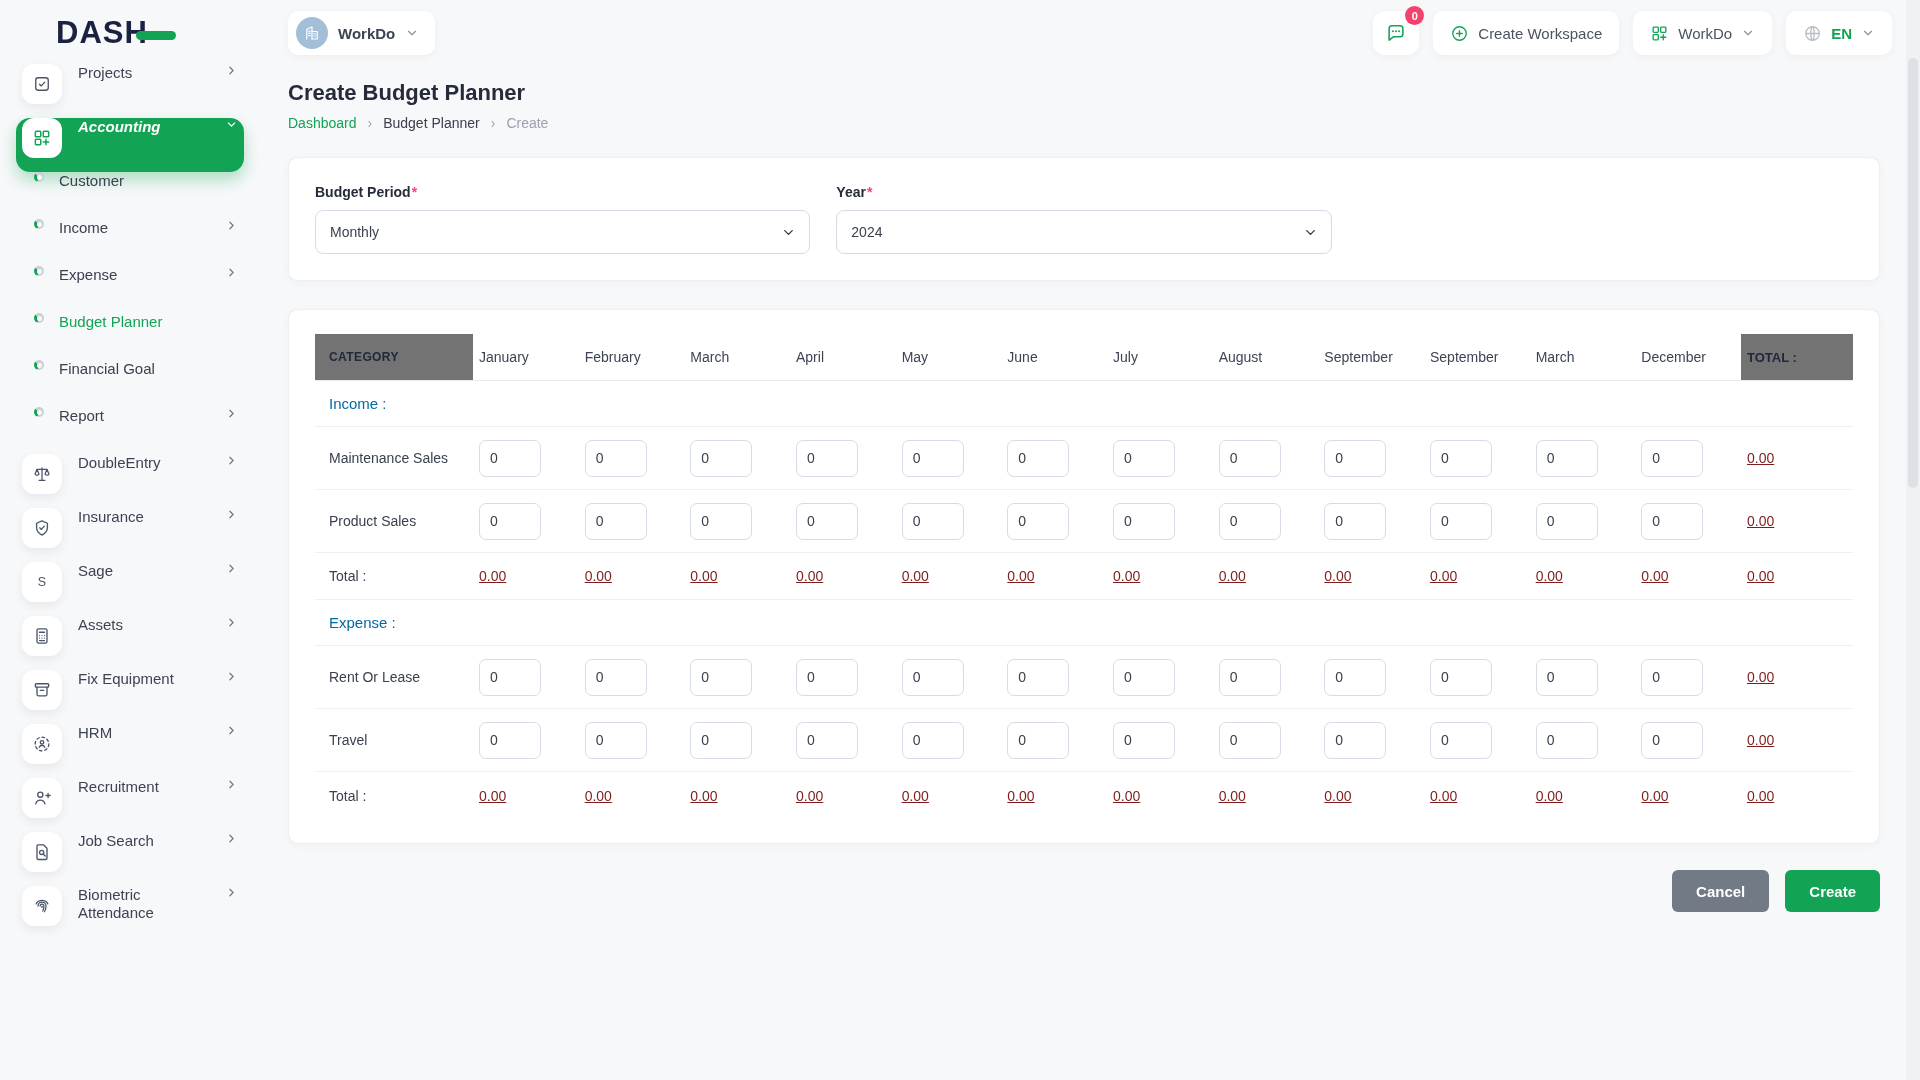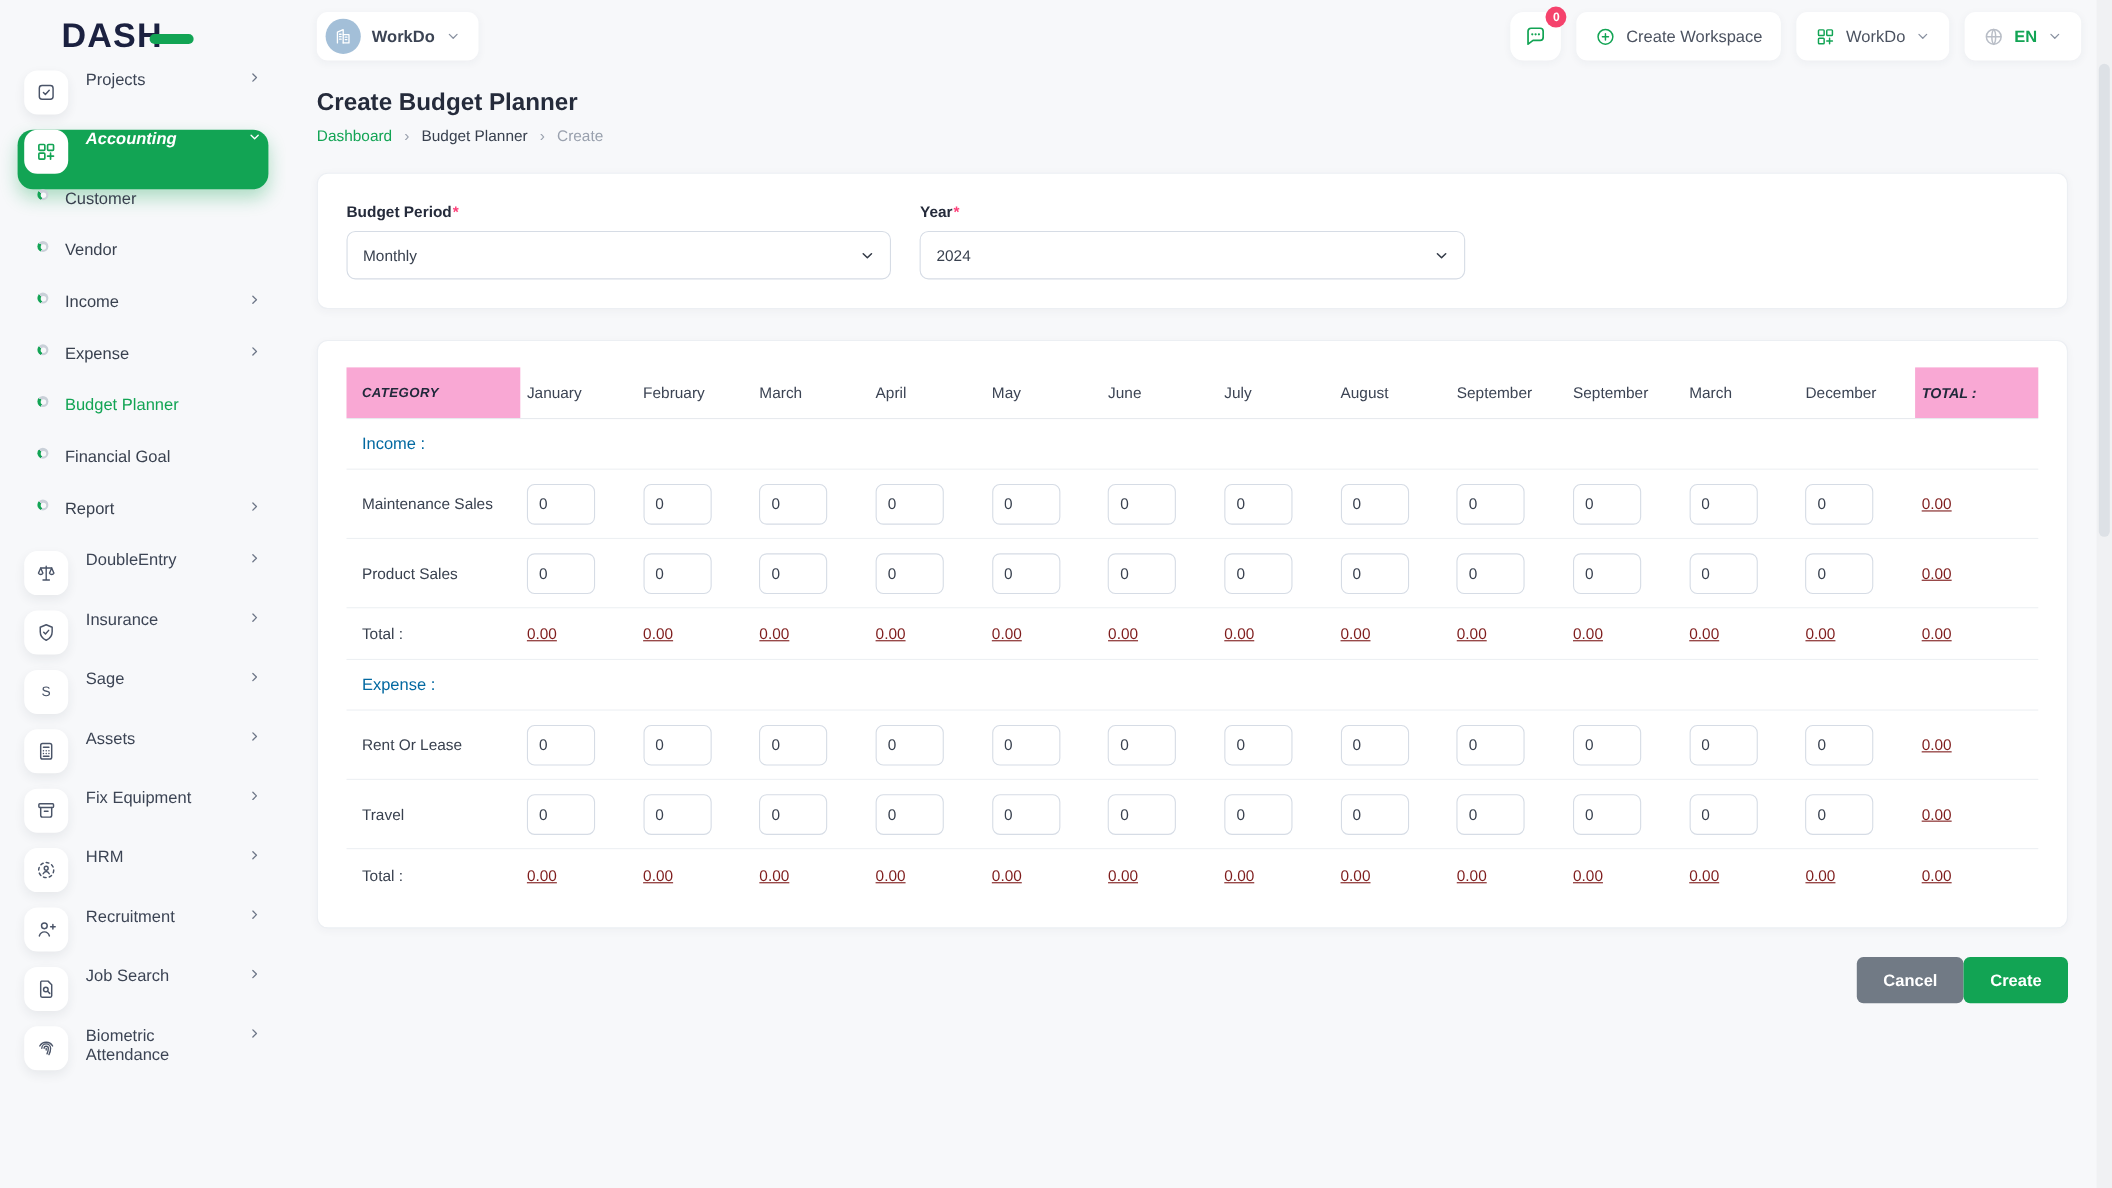--- a/index.html
+++ b/index.html
@@ -65,34 +65,34 @@
   .f-input { width:100%; height:44px; border:1px solid #d6dce5; border-radius:8px; padding:0 14px; font-size:14px; font-family:inherit; color:#39414f; background:#fff; outline:none; }
   .f-select { position:relative; width:100%; height:44px; border:1px solid #d6dce5; border-radius:8px; padding:0 38px 0 14px; font-size:14px; color:#39414f; background:#fff; display:flex; align-items:center; cursor:pointer; }
   .f-select .chev { position:absolute; right:13px; color:#333a47; }
   .f-select .chev svg { width:15px; height:15px; }
 
   .table-card { margin-top:28px; padding:24px 26px; }
   .trow { display:grid; grid-template-columns:158px repeat(12,1fr) 112px; align-items:center; border-bottom:1px solid #edf0f3; }
   .trow:last-child { border-bottom:none; }
   .trow.thead { border-bottom:1px solid #e7eaee; }
   .c { padding:0 6px; font-size:14px; color:#3c4454; }
-  .hbg { background:#f9a8d4; align-self:stretch; display:flex; align-items:center;font-style:italic; }
+  .hbg { background:#737373; align-self:stretch; display:flex; align-items:center; }
   .hcat { font-size:12px; font-weight:700; letter-spacing:.4px; color:#20293a; padding-left:14px; }
   .htot { font-size:13px; font-weight:700; color:#20293a; }
   .thead .c { height:46px; display:flex; align-items:center; }
   .sec-row { min-height:46px; }
   .sec-label { grid-column:1 / -1; font-size:15px; font-weight:400; color:#0369a1; padding-left:14px; }
   .in-row { min-height:63px; }
   .row-label { padding-left:14px; font-size:14px; color:#39414f; }
   .mini { width:62px; height:37px; border:1px solid #d6dce5; border-radius:7px; padding:0 10px; font-size:14px; font-family:inherit; color:#39414f; outline:none; background:#fff; }
   .tot-row { min-height:47px; }
   .tot-label { padding-left:14px; font-size:14px; color:#39414f; }
   .num { font-size:14px; color:#7f1d1d;text-decoration:underline; }
 
-  .actions { display:flex; justify-content:flex-end; margin-top:26px; }
+  .actions { display:flex; justify-content:flex-end; gap:16px; margin-top:26px; }
   .btn { height:42px; border:none; border-radius:6px; padding:0 24px; font-size:15px; font-weight:600; color:#fff; cursor:pointer; font-family:inherit; }
   .btn-cancel { background:#717a85; }
   .btn-create { background:#12a454; }
 
   .vtrack { position:absolute; top:0; right:0; width:14px; height:1080px; background:#f0f1f3; }
   .vthumb { position:absolute; top:58px; left:2px; width:10px; height:430px; border-radius:6px; background:#dde1e6; cursor:pointer; }
 </style>
 </head>
 <body>
 
@@ -202,24 +202,20 @@
         <span class="slab">Accounting</span>
         <span class="schev">
           <svg viewBox="0 0 24 24" fill="none" stroke="currentColor" stroke-width="2.2" stroke-linecap="round" stroke-linejoin="round">
             <path d="M6 9l6 6 6-6"></path>
           </svg>
         </span>
       </div>
       <div class="srow sub">
         <span class="ring"></span>
         <span class="slab">Customer</span>
-      </div>
-      <div class="srow sub">
-        <span class="ring"></span>
-        <span class="slab">Vendor</span>
       </div>
       <div class="srow sub">
         <span class="ring"></span>
         <span class="slab">Income</span>
         <span class="schev">
           <svg viewBox="0 0 24 24" fill="none" stroke="currentColor" stroke-width="2.2" stroke-linecap="round" stroke-linejoin="round">
             <path d="M9 6l6 6-6 6"></path>
           </svg>
         </span>
       </div>

